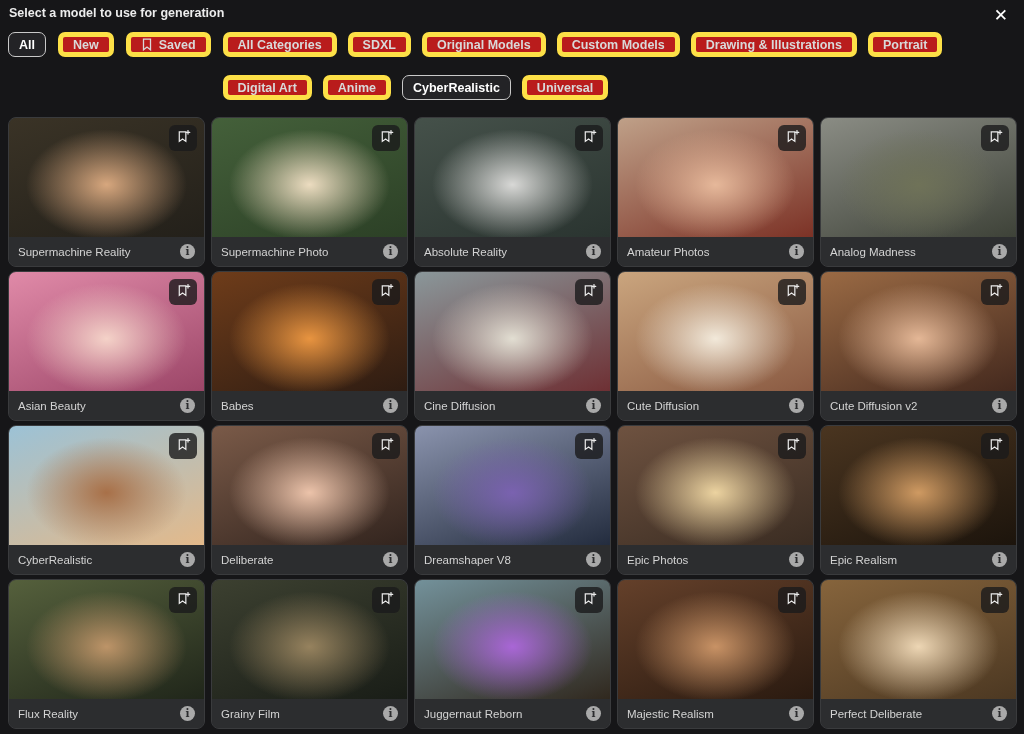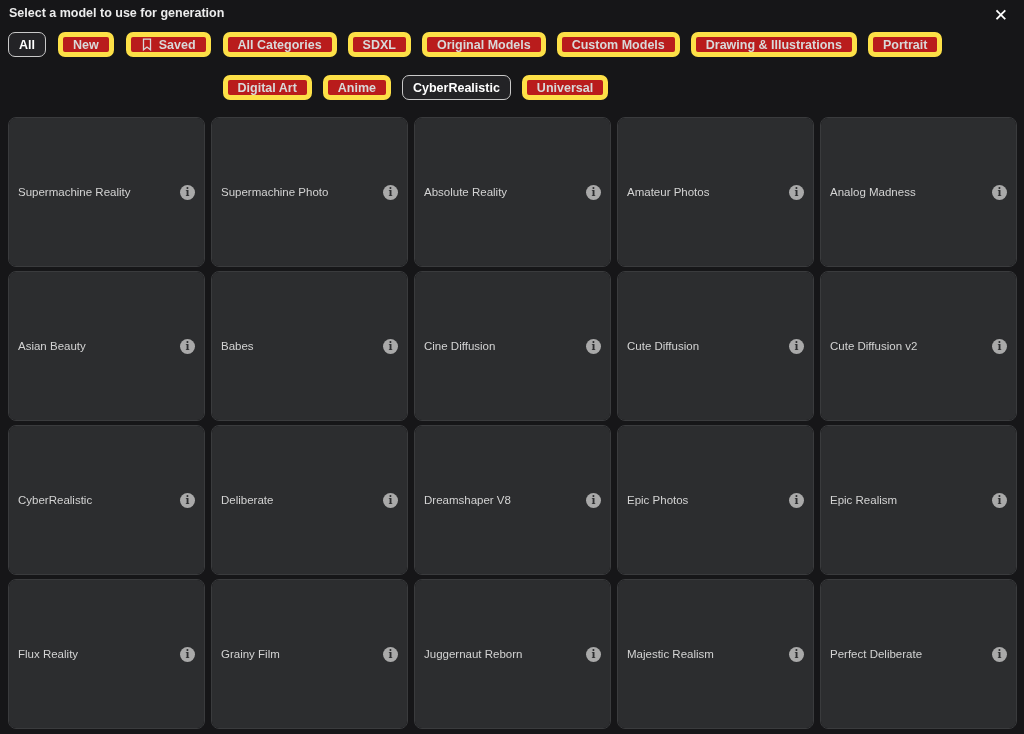--- a/index.html
+++ b/index.html
@@ -37,21 +37,21 @@
   }
   .chip svg { display:block; }
 
   
   .grid {
     display:grid; grid-template-columns:repeat(5, 1fr);
     gap:4px 6px; padding:0 7px 0 8px; margin-top:17px;
   }
   .card {
     height:150px; border:1px solid #3a3b3d; border-radius:8px;
-    overflow:hidden; background:#2c2d2f; display:flex; flex-direction:row;
+    overflow:hidden; background:#2c2d2f; display:flex; flex-direction:column;
     cursor:pointer;
   }
   .thumb { height:119px; position:relative; background:#444; }
   .bm-btn {
     position:absolute; top:7px; right:7px; width:28px; height:26px;
     background:rgba(26,26,28,.8); border:none; border-radius:6px;
     display:flex; align-items:center; justify-content:center; cursor:pointer;
   }
   .bar {
     flex:1; background:#2c2d2f; display:flex; align-items:center;

